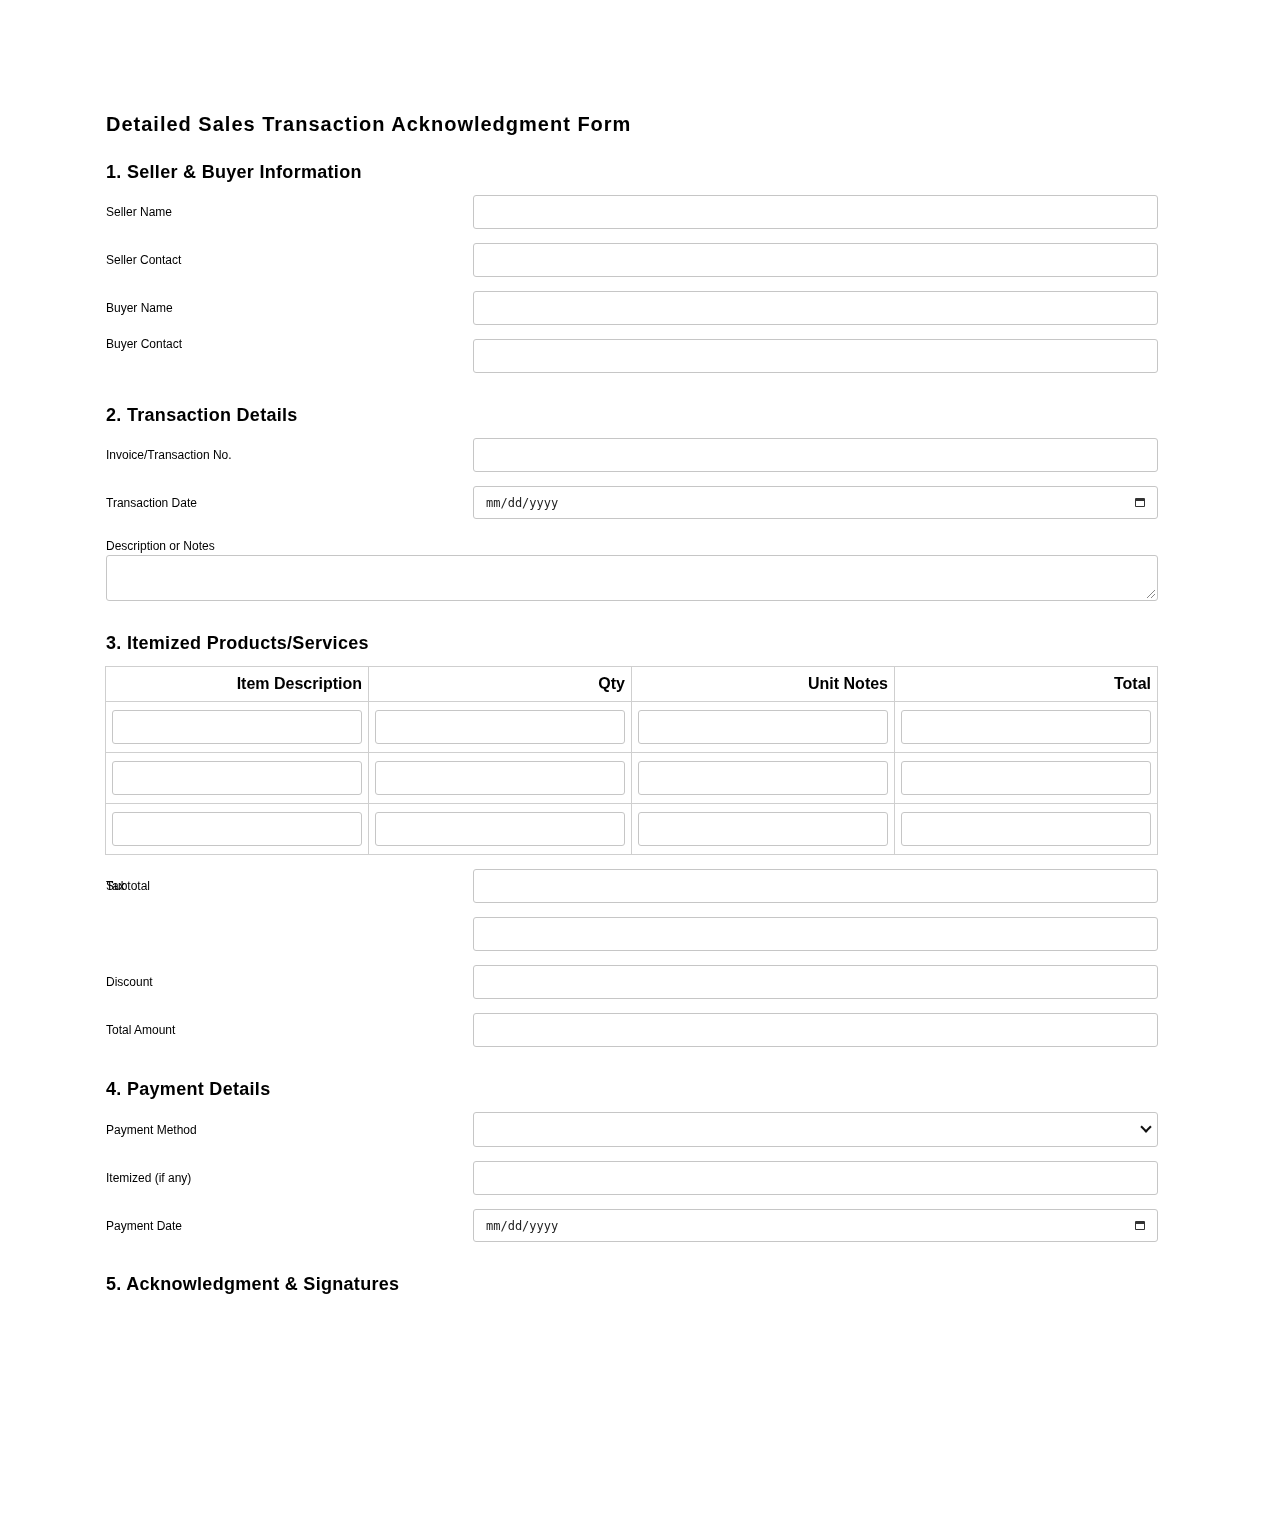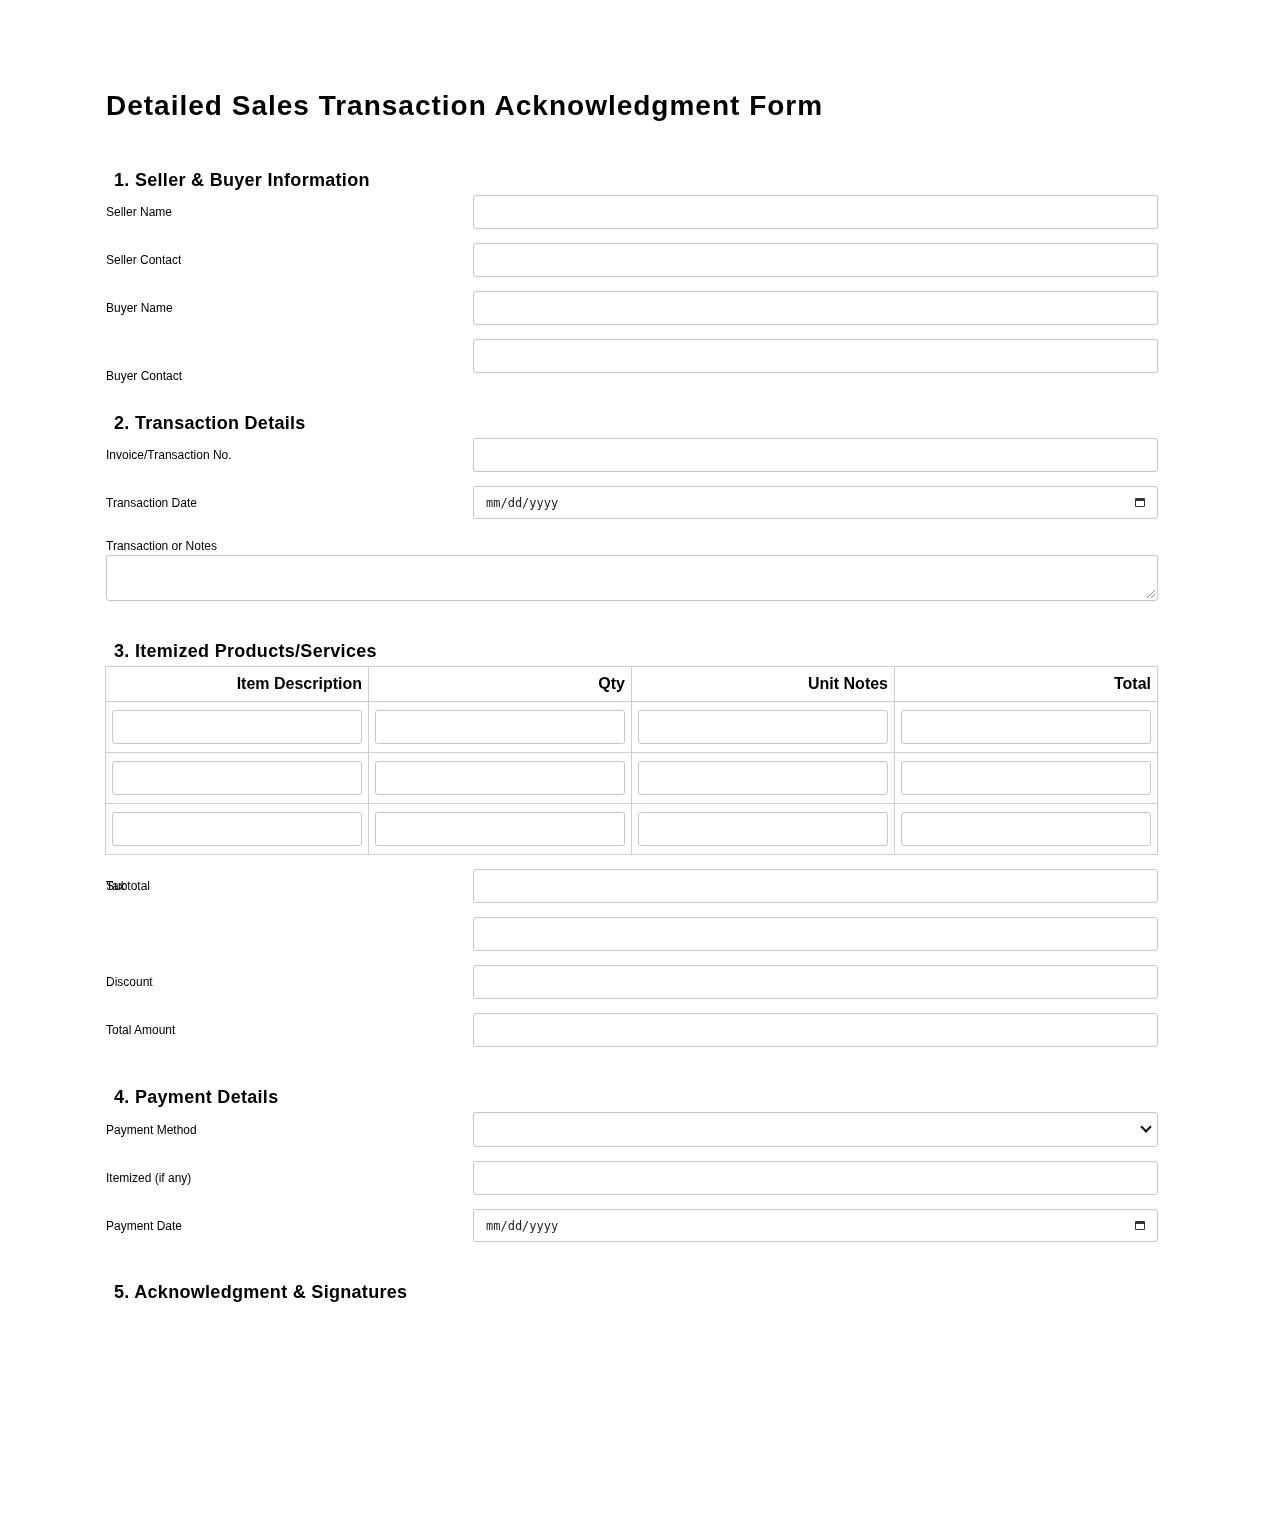--- a/index.html
+++ b/index.html
@@ -2,25 +2,25 @@
 <html><head>
   <meta charset="utf-8">
   <style>
     html, body { margin: 0; padding: 0; background: #ffffff; }
     body {
       width: 1263px; height: 1513px; overflow: hidden;
       font-family: "Liberation Sans", sans-serif; color: #000;
     }
     .page { position: relative; width: 1263px; height: 1513px; }
     .title {
-      position: absolute; left: 106px; top: 86px; margin: 0;
-      font-size: 28px; font-weight: bold; letter-spacing: 1px; line-height: 40px;
+      position: absolute; left: 106px; top: 104px; margin: 0;
+      font-size: 20px; font-weight: bold; letter-spacing: 1px; line-height: 40px;
     }
     .section-title {
-      position: absolute; left: 106px; margin: 8px;
+      position: absolute; left: 106px; margin: 0;
       font-size: 18px; font-weight: bold; letter-spacing: 0.3px; line-height: 22px;
     }
     .label {
       position: absolute; left: 106px; font-size: 12px; line-height: 20px;
     }
     .field {
       position: absolute; left: 473px; width: 685px; height: 34px;
       box-sizing: border-box; border: 1px solid #c6c6c6; border-radius: 3px;
       background: #fff; padding: 0 10px; font-size: 14px;
       font-family: "Liberation Sans", sans-serif;
@@ -76,35 +76,35 @@
 
   <div class="label" style="top:202px">Seller Name</div>
   <input class="field" style="top: 195px;" value="">
 
   <div class="label" style="top:250px">Seller Contact</div>
   <input class="field" style="top: 243px;" value="">
 
   <div class="label" style="top:298px">Buyer Name</div>
   <input class="field" style="top: 291px;" value="">
 
-  <div class="label" style="top:366px">Buyer Contact</div>
+  <div class="label" style="top:334px">Buyer Contact</div>
   <input class="field" style="top: 339px;" value="">
 
   <h2 class="section-title" style="top:404px">2. Transaction Details</h2>
 
   <div class="label" style="top:445px">Invoice/Transaction No.</div>
   <input class="field" style="top: 438px;">
 
   <div class="label" style="top:493px">Transaction Date</div>
   <div class="date-field" style="top:486px">
     <span class="date-text">mm/dd/yyyy</span>
     <span class="cal-icon"></span>
   </div>
 
-  <div class="label" style="top:536px">Transaction or Notes</div>
+  <div class="label" style="top:536px">Description or Notes</div>
   <div class="textarea">
     <span class="resize-grip"></span>
   </div>
 
   <h2 class="section-title" style="top:632px">3. Itemized Products/Services</h2>
 
   <table class="items">
     <thead>
       <tr>
         <th>Item Description</th>

